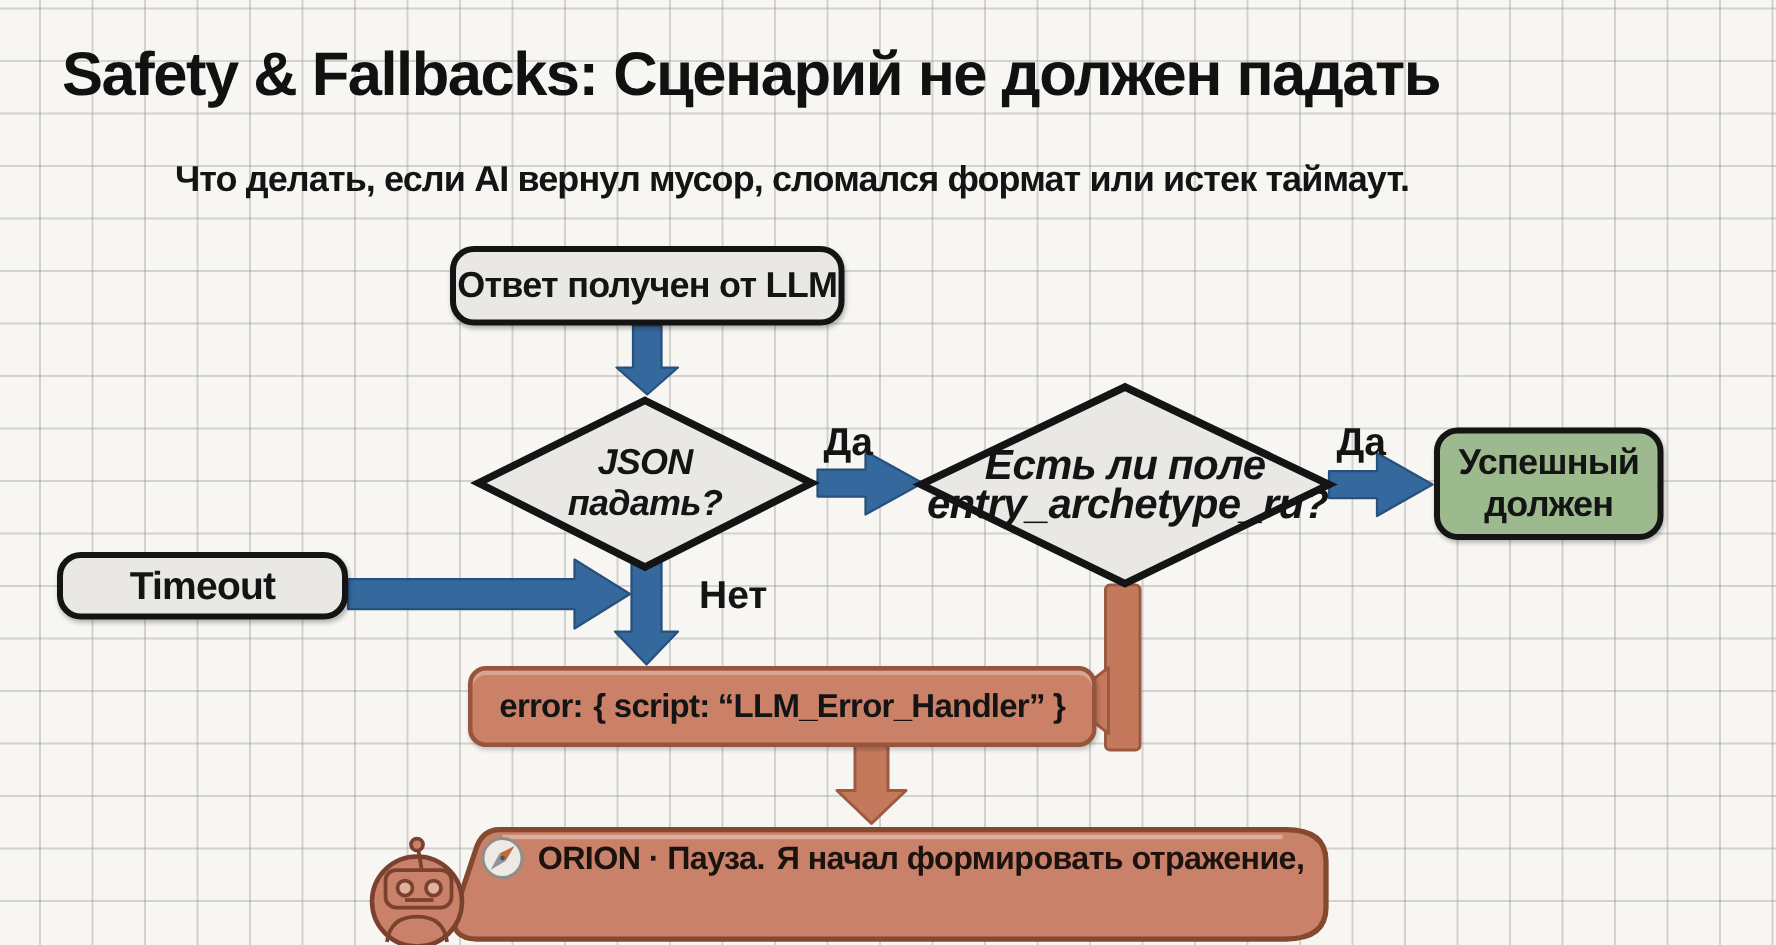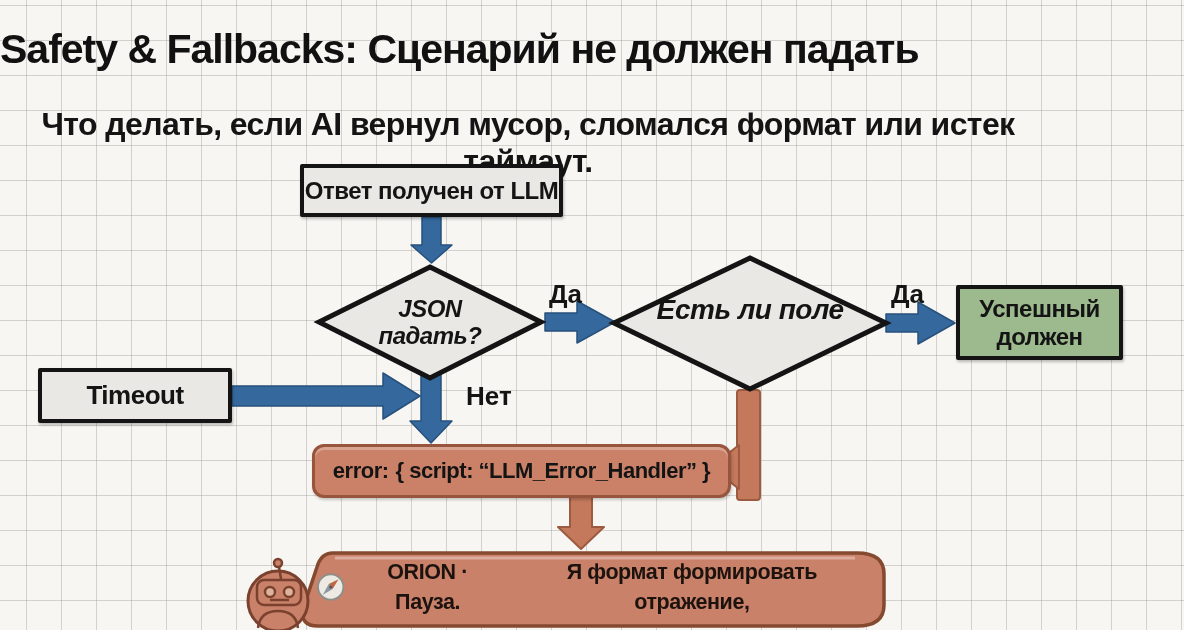--- a/index.html
+++ b/index.html
@@ -12,41 +12,41 @@
       linear-gradient(to right, rgba(150,150,144,0.38) 1.5px, transparent 1.5px),
       linear-gradient(to bottom, rgba(150,150,144,0.38) 1.5px, transparent 1.5px);
     background-size:35px 35px;
     background-position:-9px 5px;
     font-family:"Liberation Sans", sans-serif;
     color:#141414;
   }
   #shape-layer{position:absolute;left:0;top:0;z-index:1;}
   .txt{position:absolute;z-index:2;}
   .title{
-    left:0;top:26px;width:960px;text-align:left;
+    left:0;top:26px;width:960px;text-align:right;
     font-size:41px;font-weight:800;letter-spacing:-1px;
     color:#111;
   }
   .subtitle{
     left:0;top:106px;width:1056px;text-align:center;
-    font-size:32px;font-weight:700;letter-spacing:-0.6px;
+    font-size:24px;font-weight:700;letter-spacing:-0.6px;
   }
   .node{
     position:absolute;z-index:2;
     display:flex;align-items:center;justify-content:center;
     flex-direction:column;
-    border:4px solid #141414;border-radius:2px;
+    border:4px solid #141414;border-radius:16px;
     background:#e9e8e5;
     box-shadow:1px 2px 3px rgba(0,0,0,0.25);
     font-weight:700;letter-spacing:-0.5px;
     box-sizing:border-box;text-align:center;
   }
   .node-llm{left:300px;top:164px;width:263px;height:53px;font-size:24px;}
-  .node-timeout{left:38px;top:368px;width:194px;height:55px;font-size:26px;}
-  .node-success{left:956px;top:285px;width:167px;height:75px;font-size:24px;line-height:28px;background:#9dba8e;}
+  .node-timeout{left:38px;top:368px;width:194px;height:45px;font-size:26px;}
+  .node-success{left:956px;top:285px;width:153px;height:75px;font-size:24px;line-height:28px;background:#9dba8e;}
   .node-error{
     left:312px;top:444px;width:419px;height:54px;
     background:#cb8168;border:3px solid #96553c;border-radius:12px;
     box-shadow:inset 0 3px 0 rgba(255,255,255,0.28), 1px 2px 3px rgba(0,0,0,0.2);
     flex-direction:row;gap:7px;font-size:22px;font-weight:600;
   }
   .node-error .kw{font-weight:800;}
   .dtext{
     position:absolute;z-index:2;text-align:center;
     font-weight:700;letter-spacing:-0.5px;font-style:italic;
@@ -111,20 +111,21 @@
     <span>Ответ получен от LLM</span>
   </div>
 
   <div class="dtext d1-text">
     <div>JSON</div>
     <div>падать?</div>
   </div>
 
   <div class="dtext d2-text">
     <div>Есть ли поле</div>
+    <div>entry_archetype_ru?</div>
   </div>
 
   <div class="node node-success">
     <div>Успешный</div>
     <div>должен</div>
   </div>
 
   <div class="node node-timeout">
     <span>Timeout</span>
   </div>
@@ -140,17 +141,17 @@
 
   <div class="bubble-text">
     <div class="bubble-line1">
       <svg width="30" height="30" viewBox="0 0 30 30">
         <circle cx="15" cy="15" r="13" fill="#edeae3" stroke="#8f8f89" stroke-width="2"></circle>
         <polygon points="23,7 13,12 17,17" fill="#bc6a42"></polygon>
         <polygon points="7,23 17,17 13,12" fill="#8d95a0"></polygon>
         <circle cx="15" cy="15" r="1.6" fill="#555"></circle>
       </svg>
       <span class="speaker">ORION · Пауза.</span>
-      <span>Я формат формировать отражение,</span>
+      <span>Я начал формировать отражение,</span>
     </div>
   </div>
 
 </div>
 
 </body></html>

